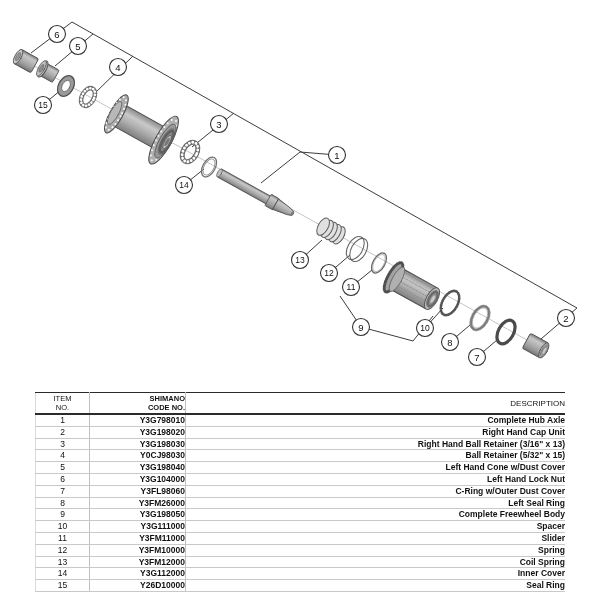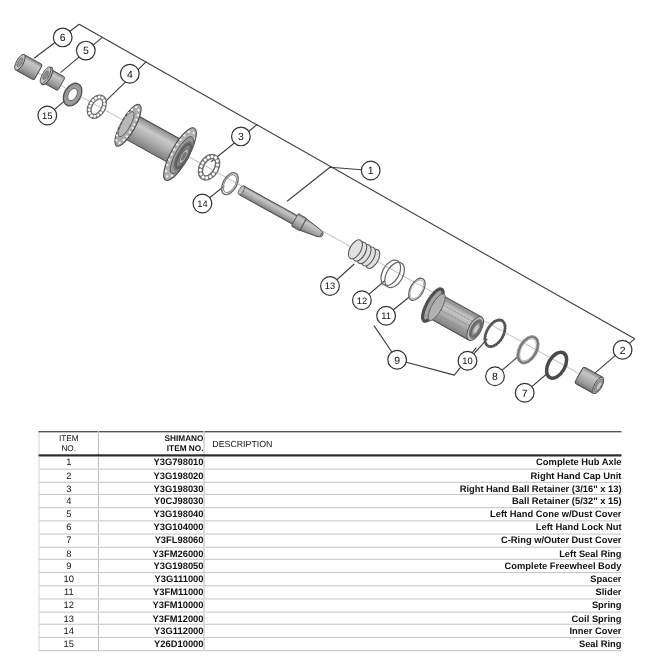--- a/index.html
+++ b/index.html
@@ -9,21 +9,21 @@
   .callout-num{font-family:"Liberation Sans",sans-serif;font-size:9.5px;fill:#111111;text-anchor:middle;}
   .callout-num.two{font-size:8.5px;}
   .leader{stroke:#3d3d3d;stroke-width:1px;fill:none;stroke-linejoin:round;}
   .axisline{stroke:#b5b5b5;stroke-width:0.8px;fill:none;}
 
   #parts-table{position:absolute;left:35px;top:392px;width:530px;border-collapse:collapse;
     border-top:1.5px solid #2b2b2b;border-left:1px solid #d9d9d9;table-layout:fixed;padding-left:12px;}
   #parts-table thead tr{border-bottom:2px solid #2b2b2b;}
   #parts-table th{font-weight:normal;font-size:7.5px;line-height:9px;padding:1px 0;vertical-align:middle;color:#111;}
   #parts-table th.h-code{font-weight:bold;}
-  #parts-table th.h-desc{text-align:left;padding-left:7px;font-size:8px;}
+  #parts-table th.h-desc{text-align:right;padding-left:7px;font-size:8px;}
   #parts-table td{font-size:8.5px;height:10.8px;line-height:10.8px;padding:0;color:#111;
     border-bottom:1px solid #c9c9c9;white-space:nowrap;overflow:hidden;}
   #parts-table td+td, #parts-table th+th{border-left:1px solid #c0c0c0;text-align:right;}
   .c-no{width:53px;text-align:center;}
   .c-code{width:95px;text-align:center;font-weight:bold;}
   .c-desc{text-align:left;padding-left:7px !important;font-weight:bold;}
 </style>
 </head>
 <body>
 
@@ -241,21 +241,21 @@
 
 <table id="parts-table">
   <thead>
     <tr>
       <th class="c-no">
         <div>ITEM</div>
         <div>NO.</div>
       </th>
       <th class="c-code h-code">
         <div>SHIMANO</div>
-        <div>ITEM NO.</div>
+        <div>CODE NO.</div>
       </th>
       <th class="c-desc h-desc">DESCRIPTION</th>
     </tr>
   </thead>
   <tbody>
       <tr>
        <td class="c-no">1</td>
        <td class="c-code">Y3G798010</td>
        <td class="c-desc">Complete Hub Axle</td>
      </tr>

